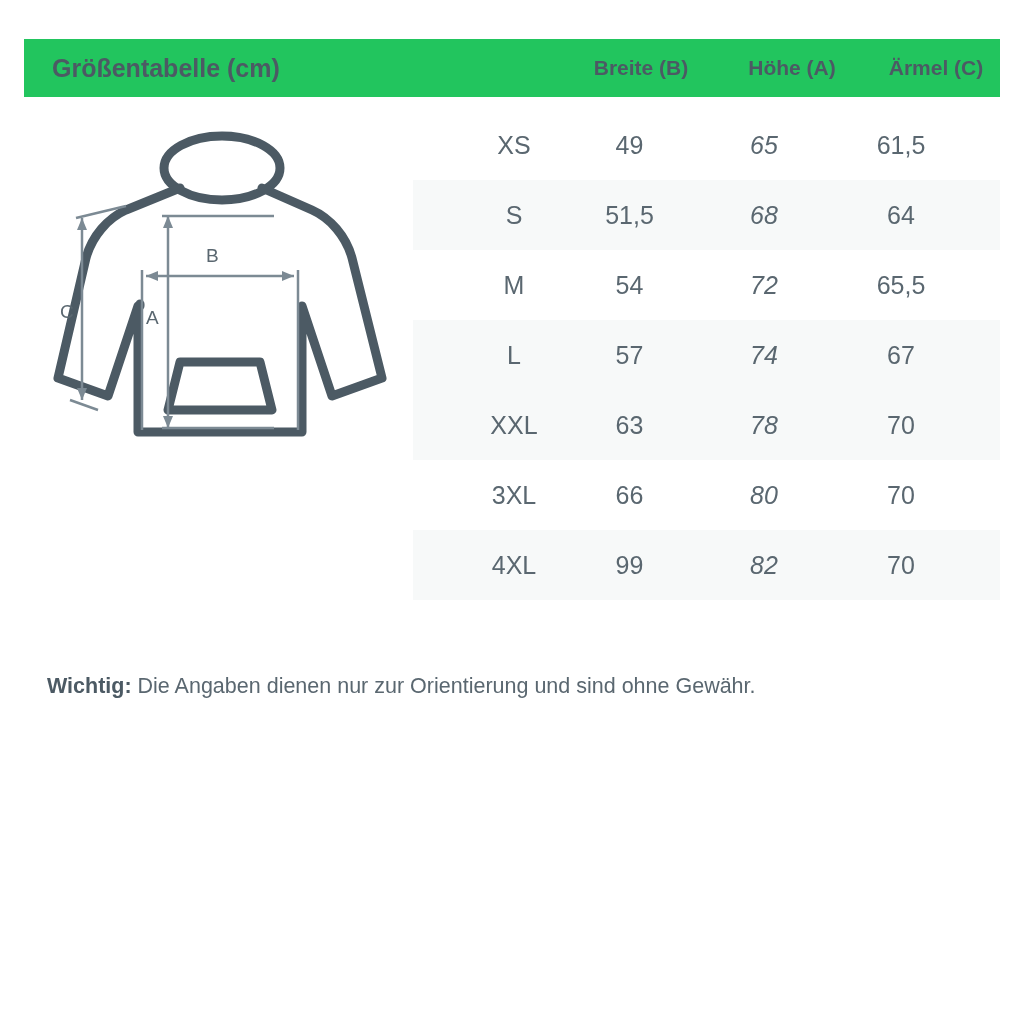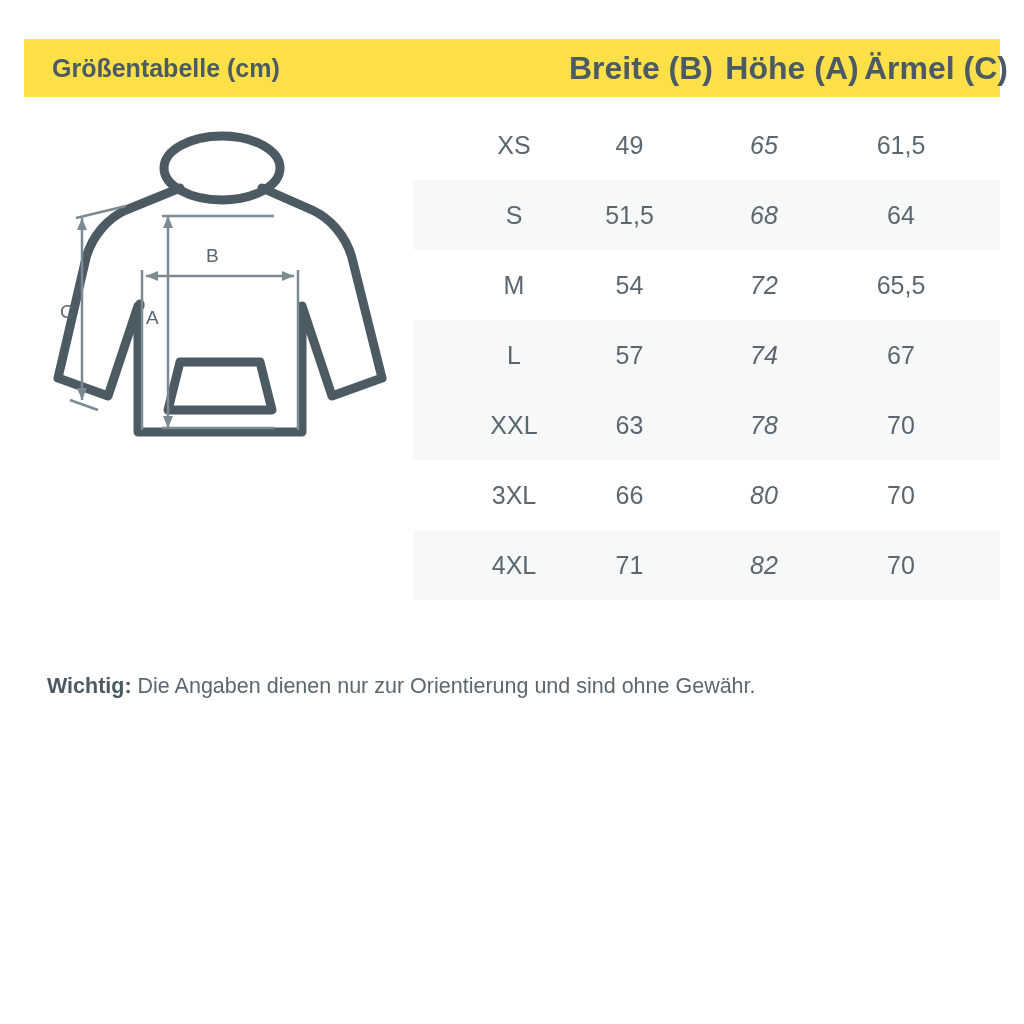--- a/index.html
+++ b/index.html
@@ -24,35 +24,35 @@
     height: 1024px;
   }
 
   
   .header {
     position: absolute;
     left: 24px;
     top: 39px;
     width: 976px;
     height: 58px;
-    background: #fde047;
+    background: #22c55e;
     display: flex;
     align-items: center;
   }
   .header-title {
     position: absolute;
     left: 28px;
     font-size: 25px;
     font-weight: bold;
     color: #4c5a64;
     white-space: nowrap;
   }
   .header-col {
     position: absolute;
-    font-size: 32px;
+    font-size: 21px;
     font-weight: bold;
     color: #4c5a64;
     text-align: center;
     white-space: nowrap;
   }
   .hc-b { left: 512px; width: 210px; }
   .hc-a { left: 682px; width: 172px; }
   .hc-c { left: 826px; width: 172px; }
 
   
@@ -201,21 +201,21 @@
 
     <div class="row">
       <div class="cell c-size">3XL</div>
       <div class="cell c-width">66</div>
       <div class="cell c-height">80</div>
       <div class="cell c-sleeve">70</div>
     </div>
 
     <div class="row alt">
       <div class="cell c-size">4XL</div>
-      <div class="cell c-width">71</div>
+      <div class="cell c-width">99</div>
       <div class="cell c-height">82</div>
       <div class="cell c-sleeve">70</div>
     </div>
 
   </div>
 
   <div class="note">
     <span><b>Wichtig:</b></span><span> Die Angaben dienen nur zur Orientierung und sind ohne Gewähr.</span><br>
   </div>
 

